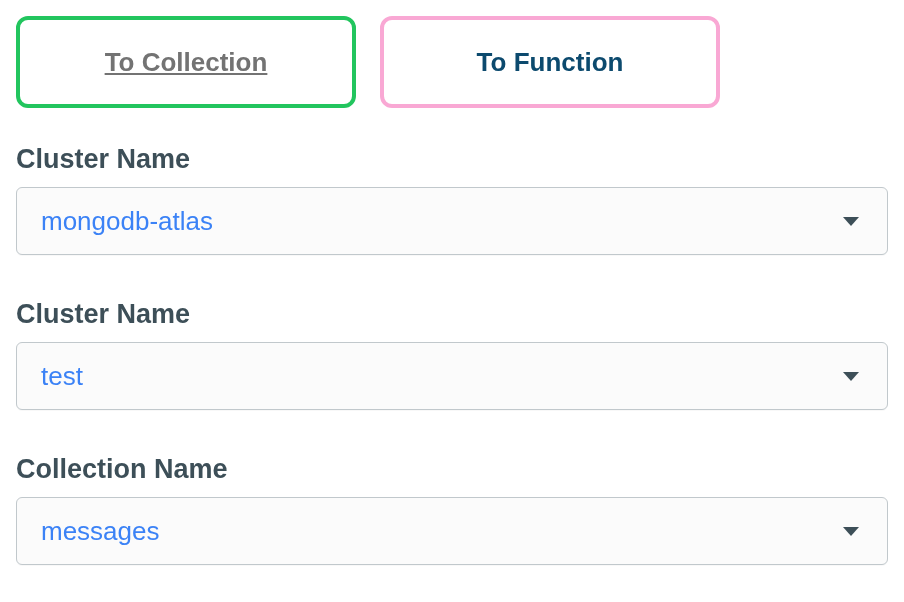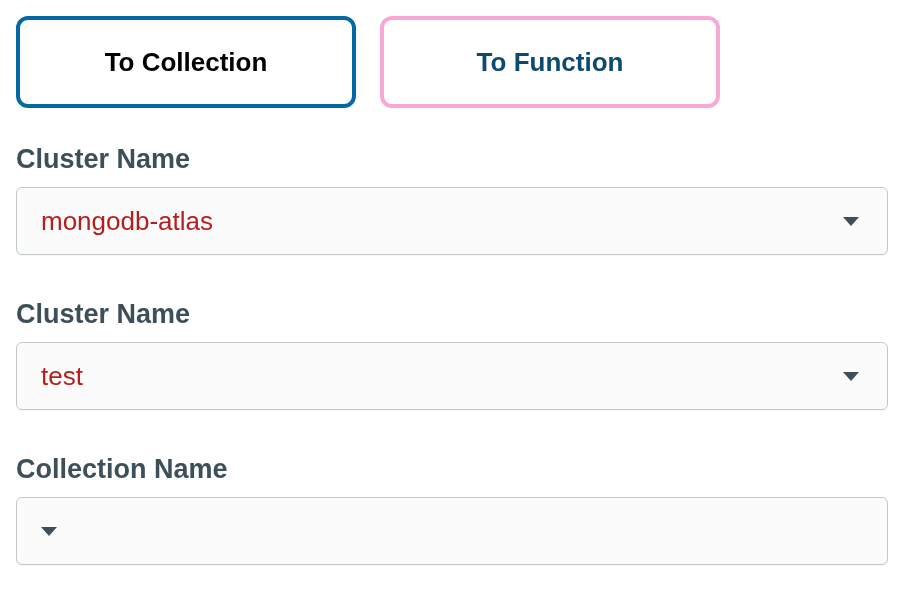--- a/index.html
+++ b/index.html
@@ -25,22 +25,23 @@
       display: flex;
       align-items: center;
       justify-content: center;
       border-radius: 12px;
       font-size: 26px;
       font-weight: 600;
       cursor: pointer;
       background: #ffffff;
     }
     .tab.active {
-      border: 4px solid #0369a1;
-      color: #000000;
+      border: 4px solid #22c55e;
+      color: #737373;
+      text-decoration: underline;
     }
     .tab.inactive {
       border: 4px solid #f9a8d4;
       color: #0c4a6e;
     }
     .field {
       margin-bottom: 44px;
     }
     .field:last-child {
       margin-bottom: 10px;
@@ -60,21 +61,21 @@
       background: #fbfbfb;
       display: flex;
       align-items: center;
       justify-content: space-between;
       padding: 0 28px 0 24px;
       cursor: pointer;
       box-shadow: 0 1px 1px rgba(0,0,0,0.03);
     }
     .select-value {
       font-size: 26px;
-      color: #b91c1c;
+      color: #3b82f6;
       font-weight: 400;
     }
     .select-caret {
       width: 0;
       height: 0;
       border-left: 8px solid transparent;
       border-right: 8px solid transparent;
       border-top: 9px solid #3d4f58;
     }
   </style>
@@ -102,15 +103,16 @@
   <label class="field-label">Cluster Name</label>
   <div class="select">
     <span class="select-value">test</span>
     <span class="select-caret"></span>
   </div>
 </div>
 
 <div class="field">
   <label class="field-label">Collection Name</label>
   <div class="select">
+    <span class="select-value">messages</span>
     <span class="select-caret"></span>
   </div>
 </div>
 
 </body></html>

